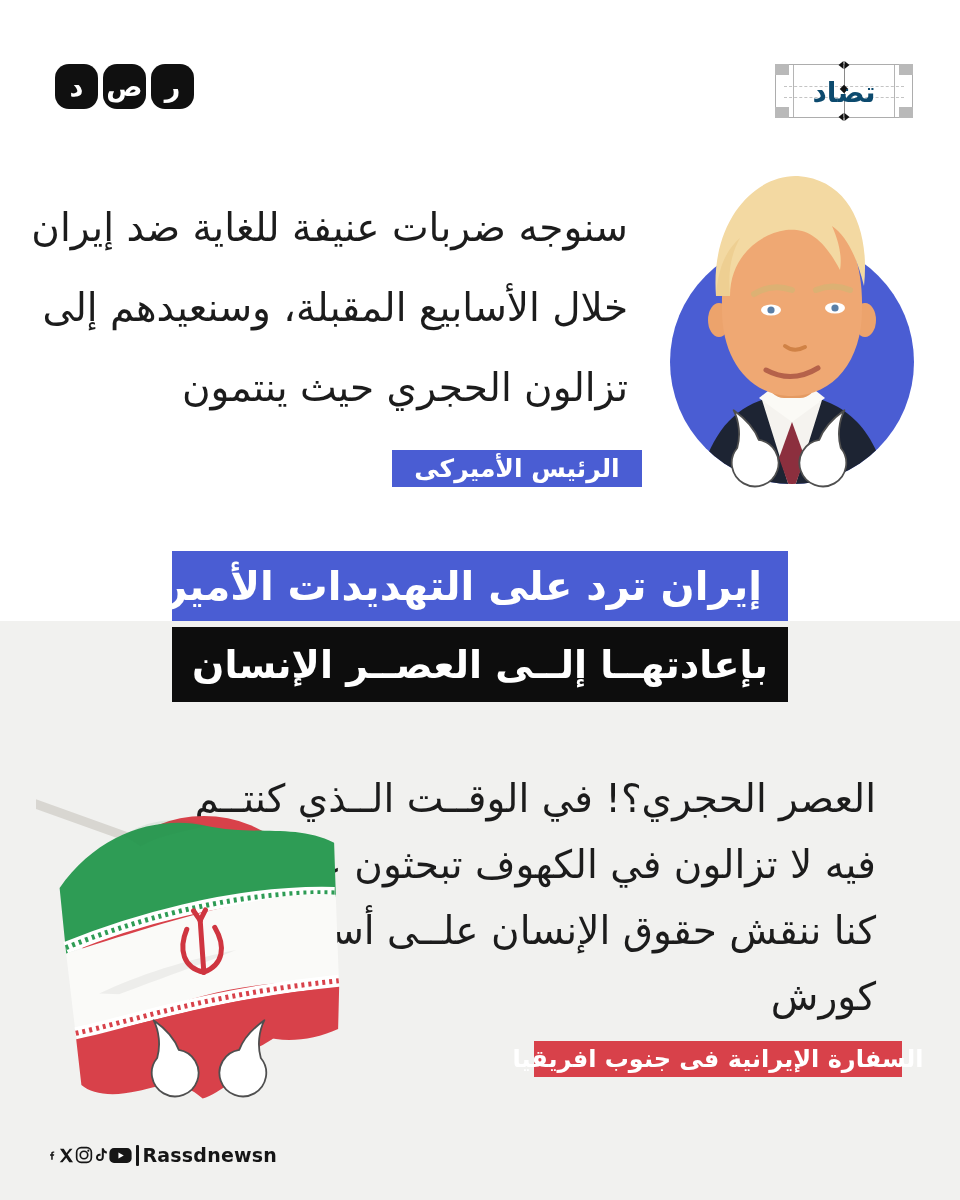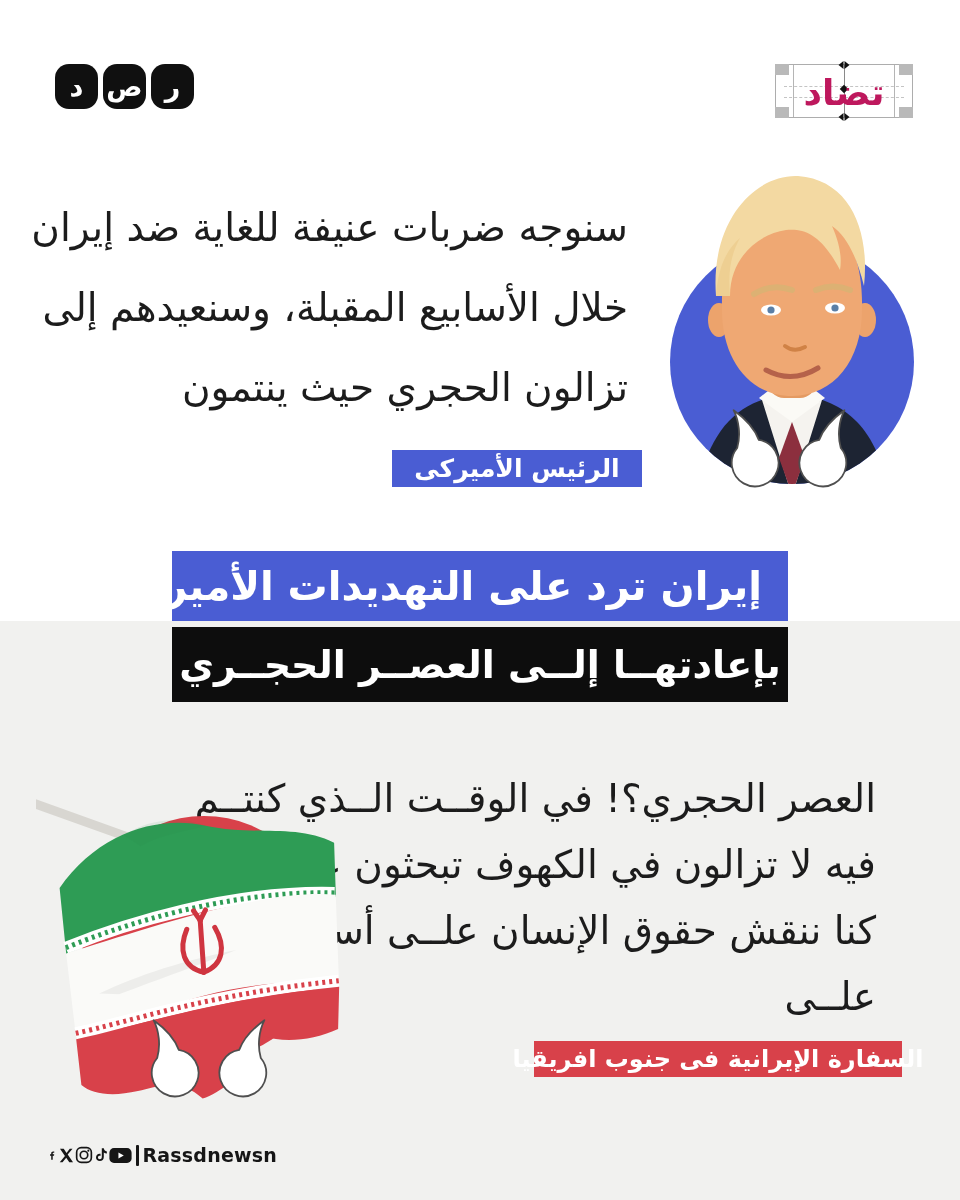--- a/index.html
+++ b/index.html
@@ -22,21 +22,21 @@
   .tadad .v-l{left:17px}.tadad .v-r{right:17px}.tadad .v-c{left:50%;background:#8a8a8a;}
   .tadad .hdash{position:absolute;left:8px;right:8px;height:0;border-top:1px dashed #c4c4c4;}
   .tadad .h1{top:40%}.tadad .h2{top:62%}
   .tadad .diamond{position:absolute;left:50%;top:46%;width:6px;height:6px;background:#111;
                   transform:translate(-50%,-50%) rotate(45deg);}
   .bowtie{position:absolute;left:50%;transform:translateX(-50%);display:flex;gap:1px;}
   .bowtie.top{top:-4px}.bowtie.bottom{bottom:-4px}
   .tri-l{width:0;height:0;border-top:4px solid transparent;border-bottom:4px solid transparent;border-right:5px solid #111;}
   .tri-r{width:0;height:0;border-top:4px solid transparent;border-bottom:4px solid transparent;border-left:5px solid #111;}
   .tadad .word{position:absolute;left:0;right:0;top:2px;bottom:0;display:flex;align-items:center;
-               justify-content:center;font-size:36px;font-weight:bold;color:#be185d;direction:rtl;}
+               justify-content:center;font-size:28px;font-weight:bold;color:#0c4a6e;direction:rtl;}
 
   
   .quote{position:absolute;direction:rtl;text-align:right;color:#1c1c1c;font-size:39px;font-weight:400;}
   .quote .ln{white-space:nowrap;}
   .quote-1{top:188px;right:332px;width:560px;line-height:80px;text-align:right;}
   .quote-2{top:766px;right:84px;width:600px;line-height:66px;}
 
   .badge{position:absolute;direction:rtl;display:flex;align-items:center;justify-content:center;
          color:#fff;font-weight:bold;white-space:nowrap;}
   .badge-blue{left:392px;top:450px;width:250px;height:37px;background:#4a5dd3;font-size:25px;}
@@ -141,27 +141,27 @@
   <div class="qmarks qmarks-trump">
     <svg class="mirror" viewBox="0 0 60 88">
         <path d="M56,2 C42,12 32,24 28,35 A26,26 0 1,0 52,44 C48,30 50,14 56,2 Z" fill="#ffffff" stroke="#4f4f4f" stroke-width="2" stroke-linejoin="round"></path>
       </svg>
     <svg viewBox="0 0 60 88">
         <path d="M56,2 C42,12 32,24 28,35 A26,26 0 1,0 52,44 C48,30 50,14 56,2 Z" fill="#ffffff" stroke="#4f4f4f" stroke-width="2" stroke-linejoin="round"></path>
       </svg>
   </div>
 
   <div class="bar bar-blue">إيران ترد على التهديدات الأميركية</div>
-  <div class="bar bar-black">بإعادتهــا إلــى العصــر الحجــري</div>
+  <div class="bar bar-black">بإعادتهــا إلــى العصــر الإنسان</div>
 
   <div class="quote quote-2">
     <div class="ln">العصر الحجري؟! في الوقــت الــذي كنتــم</div>
     <div class="ln">فيه لا تزالون في الكهوف تبحثون عن النار،</div>
     <div class="ln">كنا ننقش حقوق الإنسان علــى أسطوانــة</div>
-    <div class="ln">علــى</div>
+    <div class="ln">كورش</div>
   </div>
   <div class="badge badge-red">السفارة الإيرانية فى جنوب افريقيا</div>
 
   <div class="figure fig-flag">
     <svg class="scene" viewBox="0 0 330 330">
       <circle cx="168" cy="152" r="122" fill="#d8414a"></circle>
       <path d="M-6 16 L100 54" stroke="#d8d6d1" stroke-width="9" stroke-linecap="round"></path>
       <g transform="rotate(-4 170 160)">
         <path d="M28 92 C70 40 130 26 178 40 C226 54 268 44 305 66 L303 120 C250 103 180 110 120 128 C80 140 48 152 30 158 Z" fill="#2e9c55"></path>
         <path d="M96 44 C120 30 150 28 178 40 C160 44 130 46 112 56 Z" fill="#24824646" opacity="0.35"></path>

